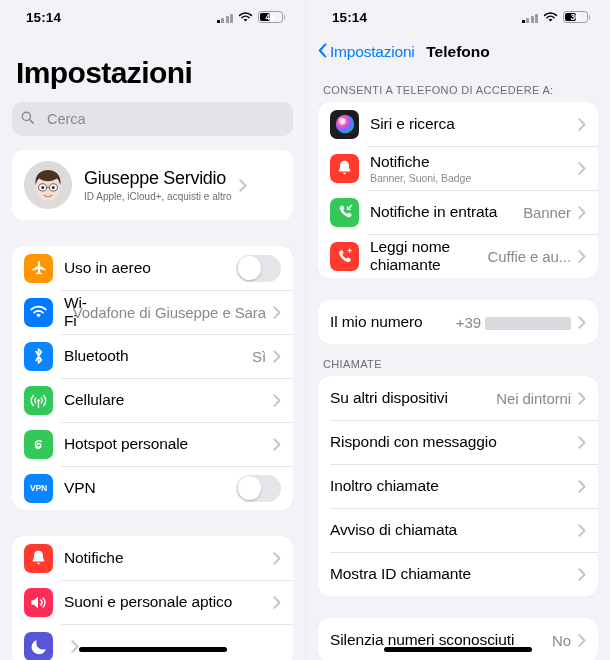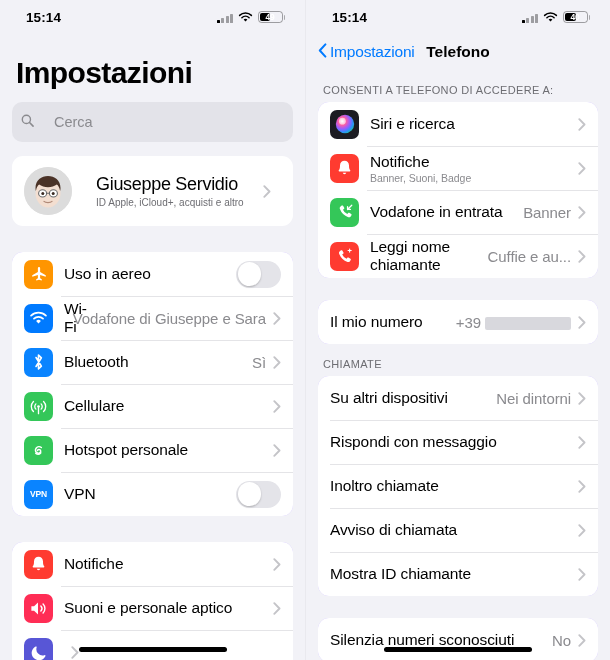--- a/index.html
+++ b/index.html
@@ -37,23 +37,23 @@
   .batt .lvl { position:absolute; left:1px; top:1px; bottom:1px; background:#000;
                border-radius: 2px; }
   .batt .pct { position:absolute; left:0; right:0; top:0; bottom:0;
                font-size: 8.5px; font-weight: bold; color:#fff;
                display:flex; align-items:center; justify-content:center;
                letter-spacing:-.2px; padding-right:1px; }
 
   
   .big-title { font-size: 30px; font-weight: bold; color:#000;
                padding: 22px 16px 12px 16px; letter-spacing:-.6px; }
-  .searchbar { margin: 0 12px 14px 12px; height: 40px; background:#e3e3e9;
+  .searchbar { margin: 0 12px 14px 12px; height: 34px; background:#e3e3e9;
                border-radius: 10px; display:flex; align-items:center;
-               padding: 0 9px; gap: 20px; }
+               padding: 0 9px; gap: 13px; }
   .searchbar .ph { color:#8a8a8e; font-size:14.5px; }
 
   .group { margin: 0 12px 0 12px; background:#c4b5fd; border-radius: 11px; overflow:hidden; }
   .gap-l { height: 26px; }
 
   .row { display:flex; align-items:center; min-height: 44px;
          padding-left: 12px; padding-right: 12px; position: relative; background:#fff; }
   .row + .row:before { content:""; position:absolute; left: 49px; right: 0; top: 0;
                        height: 1px; background:#e4e4e7; }
   .row.noicon + .row.noicon:before { left: 12px; }
@@ -69,21 +69,21 @@
   .chev { flex: 0 0 auto; margin-left: 7px; width:8px; height:13px; }
   .chev svg { display:block; }
   .toggle { margin-left:auto; width: 45px; height: 27px; border-radius: 14px;
             background: #e4e4e9; position: relative; flex:0 0 auto; }
   .toggle .knob { position:absolute; top: 1.6px; left: 1.6px; width: 23.8px; height: 23.8px;
                   border-radius:50%; background:#fff;
                   box-shadow: 0 1px 2px rgba(0,0,0,.22); }
 
   
   .profile { display:flex; align-items:center; background:#fff; border-radius:11px;
-             margin:0 12px; padding: 11px 12px; gap: 12px; }
+             margin:0 12px; padding: 11px 12px; }
   .avatar { width: 48px; height: 48px; border-radius:50%; flex:0 0 48px;
             margin-right: 12px; background:#dedede; overflow:hidden; position:relative; }
   .pname { font-size: 18px; color:#000; letter-spacing:-.3px; }
   .psub { font-size: 10px; color:#6d6d72; margin-top: 2px; }
 
   
   .navbar { height: 36px; display:flex; align-items:center; padding: 0 12px;
             position: relative; }
   .backbtn { display:flex; align-items:center; gap: 3px; color:#007aff;
              font-size: 15.5px; letter-spacing:-.2px; }
@@ -325,21 +325,21 @@
           </div>
         <div class="wifi">
           <svg width="15" height="11" viewBox="0 0 15 11">
               <path d="M7.5 9.6 5.6 7.5a2.9 2.9 0 0 1 3.8 0z" fill="#000"></path>
               <path d="M3.9 5.8a5.2 5.2 0 0 1 7.2 0" stroke="#000" stroke-width="1.5" fill="none" stroke-linecap="round"></path>
               <path d="M1.6 3.4a8.5 8.5 0 0 1 11.8 0" stroke="#000" stroke-width="1.5" fill="none" stroke-linecap="round"></path>
             </svg>
         </div>
         <div class="batt">
           <div class="lvl" id="batt-r" style="width: 10.5px;"></div>
-          <div class="pct">40</div>
+          <div class="pct">30</div>
         </div>
       </div>
     </div>
 
     <div class="navbar">
       <div class="backbtn">
         <span>
           <svg width="9" height="15" viewBox="0 0 9 15">
               <path d="M7.4 1.4 1.8 7.5l5.6 6.1" stroke="#007aff" stroke-width="2" fill="none" stroke-linecap="round" stroke-linejoin="round"></path>
             </svg>
@@ -395,21 +395,21 @@
             </span>
           </div>
           <div class="row">
             <div class="icon" style="background: rgb(52, 199, 89);">
               <svg width="18" height="18" viewBox="0 0 24 24">
                 <path d="M7.6 3.4c.6-.4 1.4-.2 1.8.4l1.5 2.5c.4.6.2 1.4-.4 1.8l-1.2.8a11 11 0 0 0 5.8 5.8l.8-1.2c.4-.6 1.2-.8 1.8-.4l2.5 1.5c.6.4.8 1.2.4 1.8l-1 1.5c-.7 1-2 1.4-3.2 1A18.4 18.4 0 0 1 5.1 7.7c-.4-1.2 0-2.5 1-3.2z" fill="#fff"></path>
                 <path d="M21 3l-5.6 5.6M15.4 8.6h3.8M15.4 8.6V4.8" stroke="#fff" stroke-width="1.7" fill="none" stroke-linecap="round" stroke-linejoin="round"></path>
               </svg>
             </div>
             <div class="txtwrap">
-              <div class="label">Vodafone in entrata</div>
+              <div class="label">Notifiche in entrata</div>
             </div>
             <div class="value">Banner</div>
             <span class="chev">
               <svg width="8" height="13" viewBox="0 0 8 13">
                 <path d="M1.3 1.2 6.5 6.5 1.3 11.8" stroke="#c4c4c8" stroke-width="1.9" fill="none" stroke-linecap="round" stroke-linejoin="round"></path>
               </svg>
             </span>
           </div>
           <div class="row">
             <div class="icon" style="background: rgb(255, 59, 48);">

